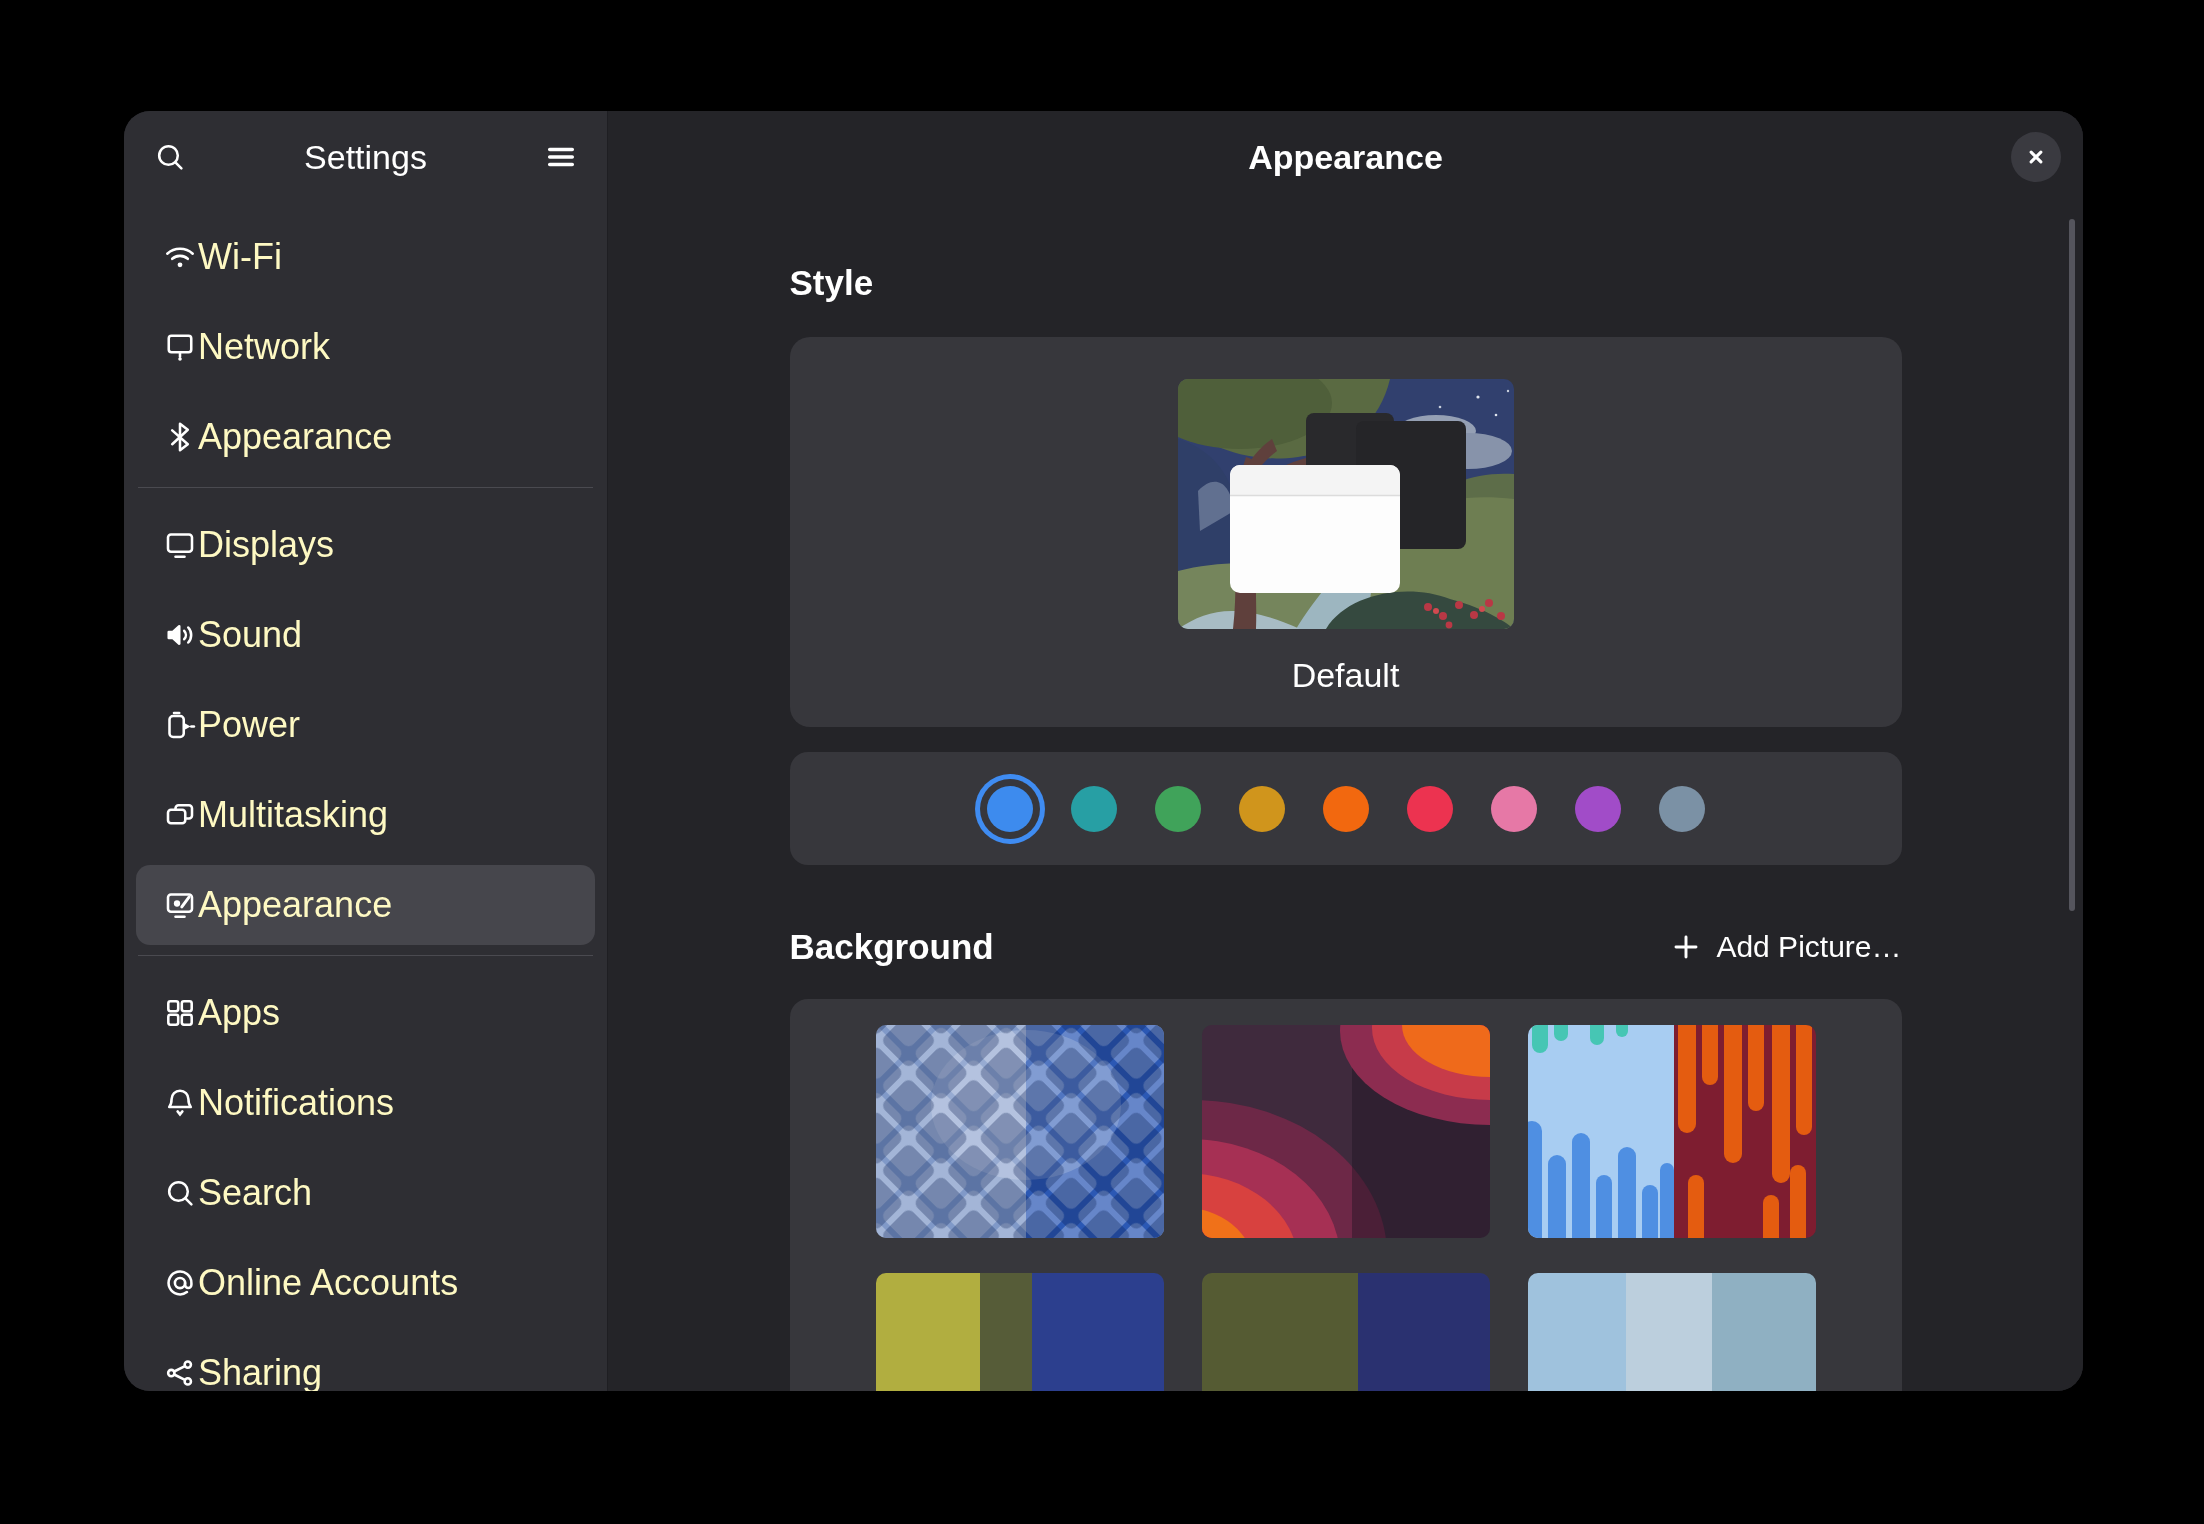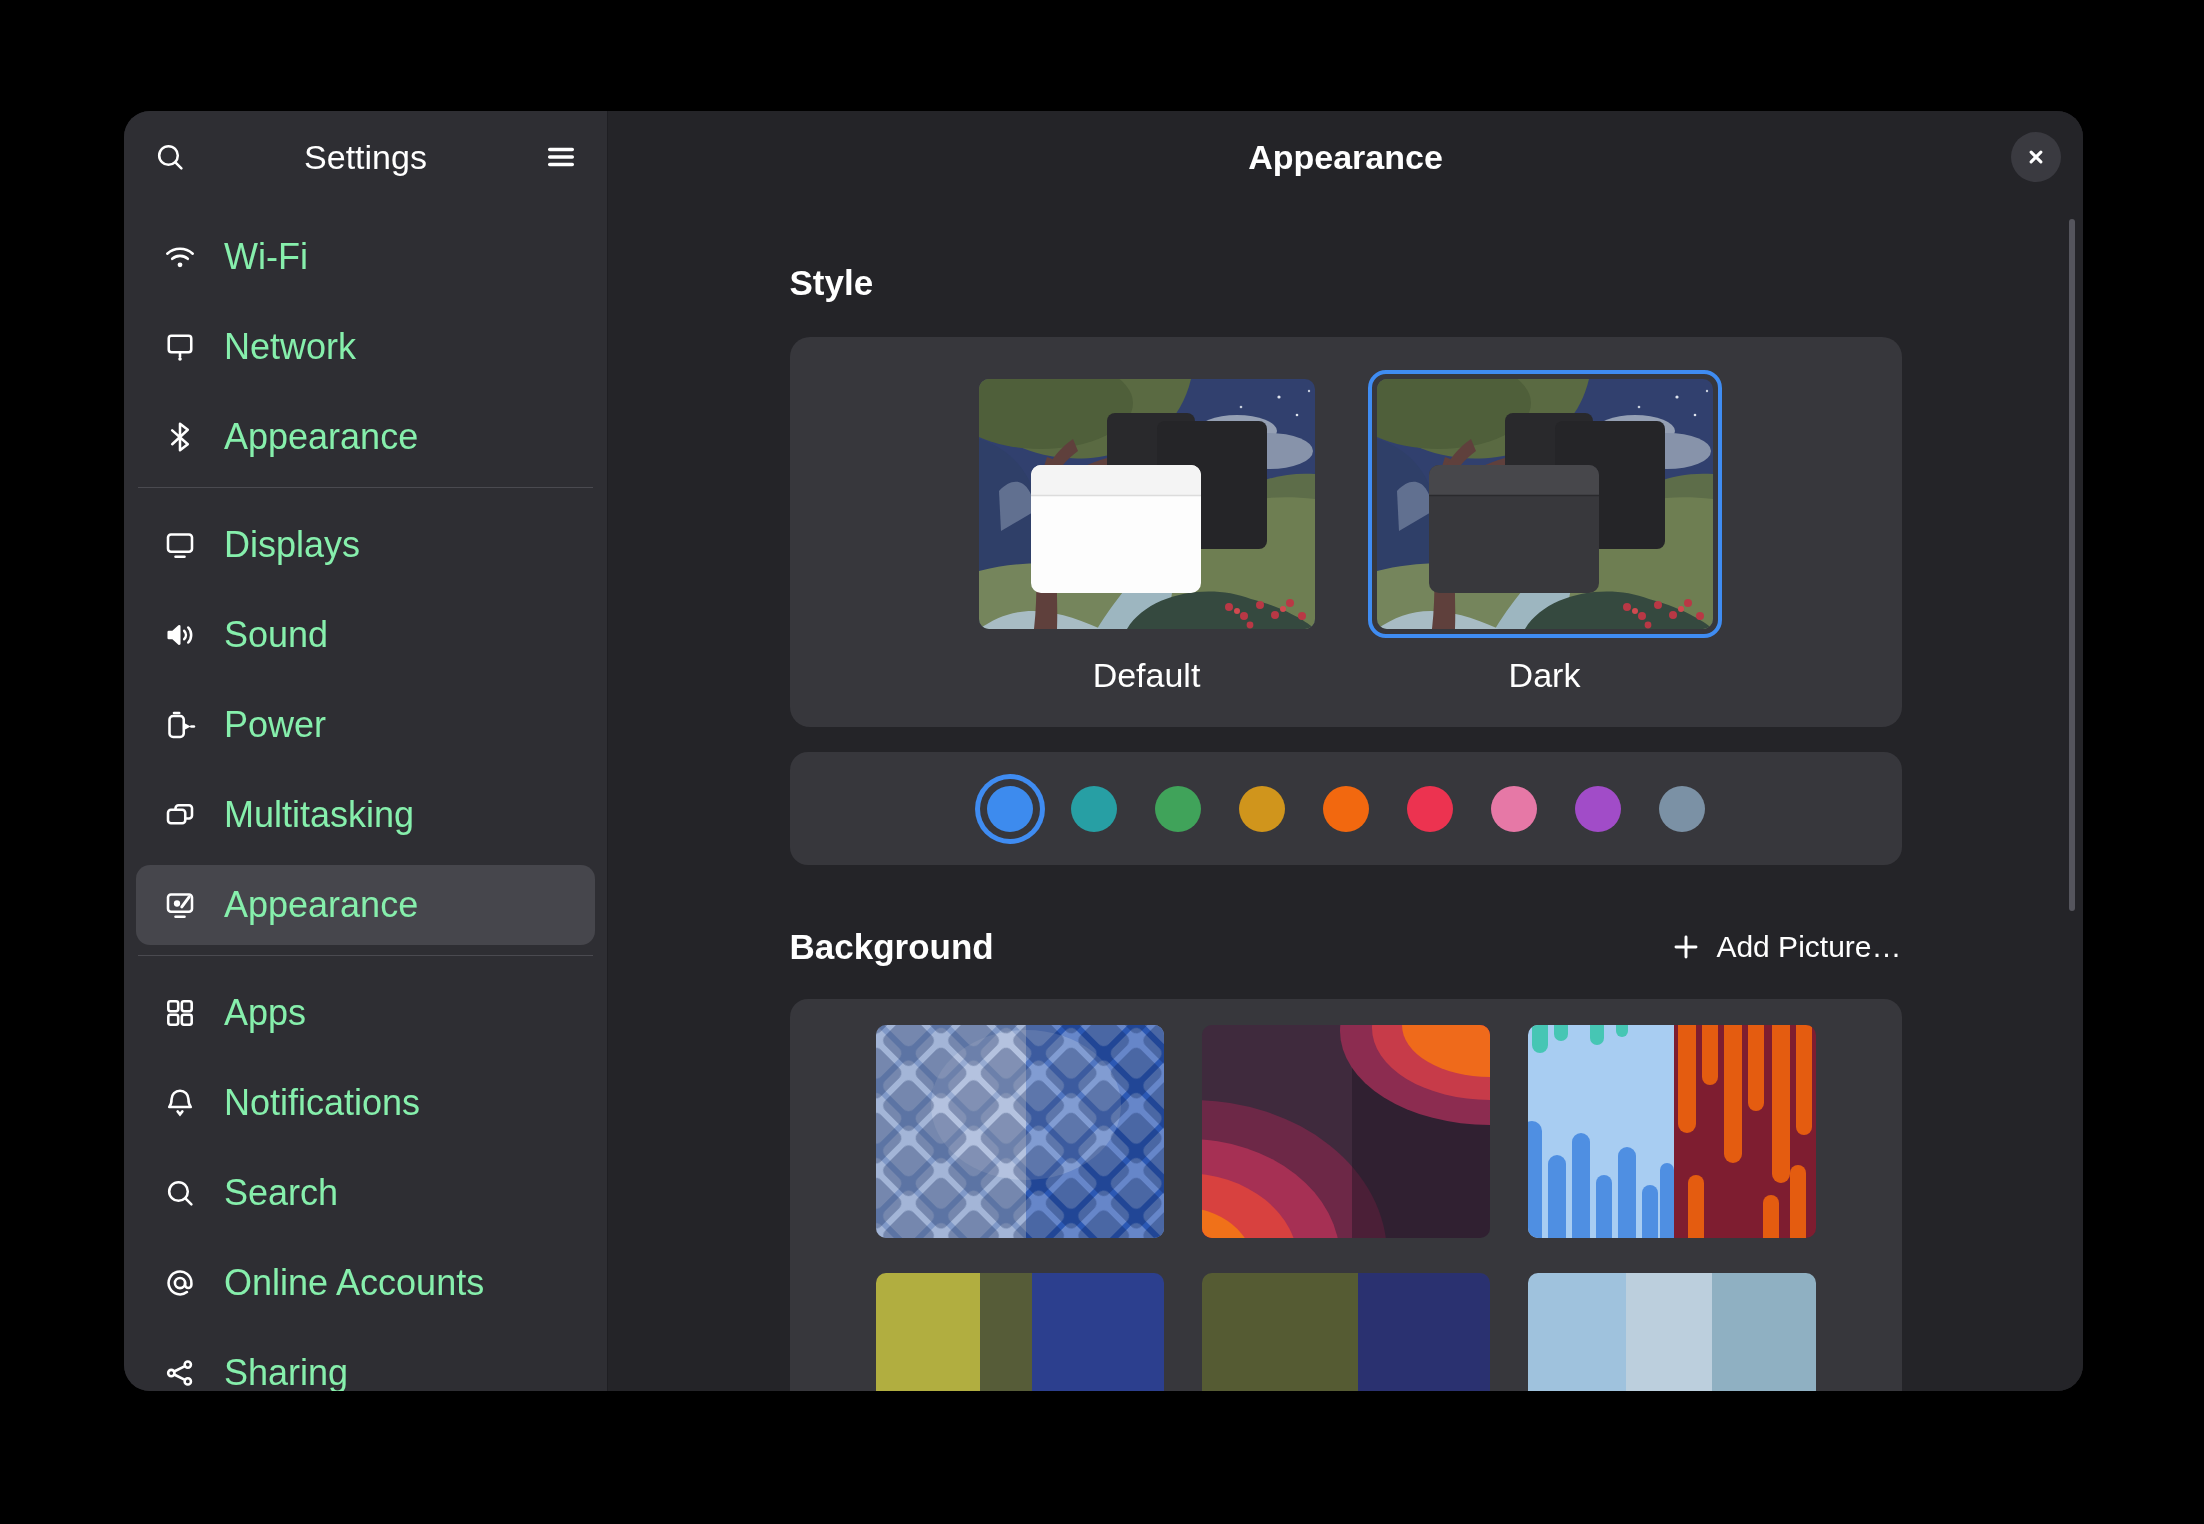--- a/index.html
+++ b/index.html
@@ -15,21 +15,21 @@
              display:flex; flex-direction:column; overflow:hidden; }
   .sidebar-header { height:92px; flex-shrink:0; display:flex; align-items:center;
                     justify-content:space-between; padding:0 20px; }
   .sidebar-title { font-size:34px; font-weight:400; color:#fff; }
   .icon-btn { width:52px; height:52px; border:none; background:transparent; border-radius:12px;
               display:flex; align-items:center; justify-content:center; cursor:pointer; }
   .icon-btn svg { width:36px; height:36px; }
 
   .sidebar-list { padding:14px 12px 0; }
   .side-item { height:80px; margin-bottom:10px; border-radius:14px; display:flex;
-               align-items:center; padding-left:26px; gap:26px; color:#86efac;
+               align-items:center; padding-left:26px; color:#fef9c3;
                font-size:36px; cursor:pointer; }
   .side-item.selected { background:#46464c; }
   .side-item svg { width:36px; height:36px; flex-shrink:0; }
   .side-divider { height:1px; background:#4a4a50; margin:8px 2px 17px; }
 
   svg.icon { fill:none; stroke:#fff; stroke-width:1.7; stroke-linecap:round; }
 
   
   .main { flex:1; position:relative; background:#242428; overflow:hidden; }
   .main-header { height:92px; position:relative; display:flex; align-items:center; justify-content:center; }
@@ -286,31 +286,20 @@
               <svg class="preview" viewBox="0 0 336 250" preserveAspectRatio="none">
                 <use href="#wp"></use>
                 <rect x="52" y="86" width="170" height="128" rx="10" fill="#fdfdfd"></rect>
                 <path d="M62 86h150a10 10 0 0 1 10 10v20H52v-20a10 10 0 0 1 10-10Z" fill="#f4f4f4"></path>
                 <path d="M52 116.5H222" stroke="#dcdcdc" stroke-width="1.5"></path>
               </svg>
             </div>
             <div class="style-label">Default</div>
           </div>
 
-          <div class="style-option">
-            <div class="preview-wrap selected">
-              <svg class="preview" viewBox="0 0 336 250" preserveAspectRatio="none">
-                <use href="#wp"></use>
-                <rect x="52" y="86" width="170" height="128" rx="10" fill="#38383c"></rect>
-                <path d="M62 86h150a10 10 0 0 1 10 10v20H52v-20a10 10 0 0 1 10-10Z" fill="#47474b"></path>
-                <path d="M52 116.5H222" stroke="#2a2a2d" stroke-width="1.5"></path>
-              </svg>
-            </div>
-            <div class="style-label">Dark</div>
-          </div>
 
         </div>
 
         <div class="card accent-card">
           <button class="swatch selected" style="background-color: rgb(61, 139, 238);"></button>
           <button class="swatch" style="background-color: rgb(39, 159, 164);"></button>
           <button class="swatch" style="background-color: rgb(64, 163, 90);"></button>
           <button class="swatch" style="background-color: rgb(208, 149, 28);"></button>
           <button class="swatch" style="background-color: rgb(242, 104, 15);"></button>
           <button class="swatch" style="background-color: rgb(236, 51, 80);"></button>

